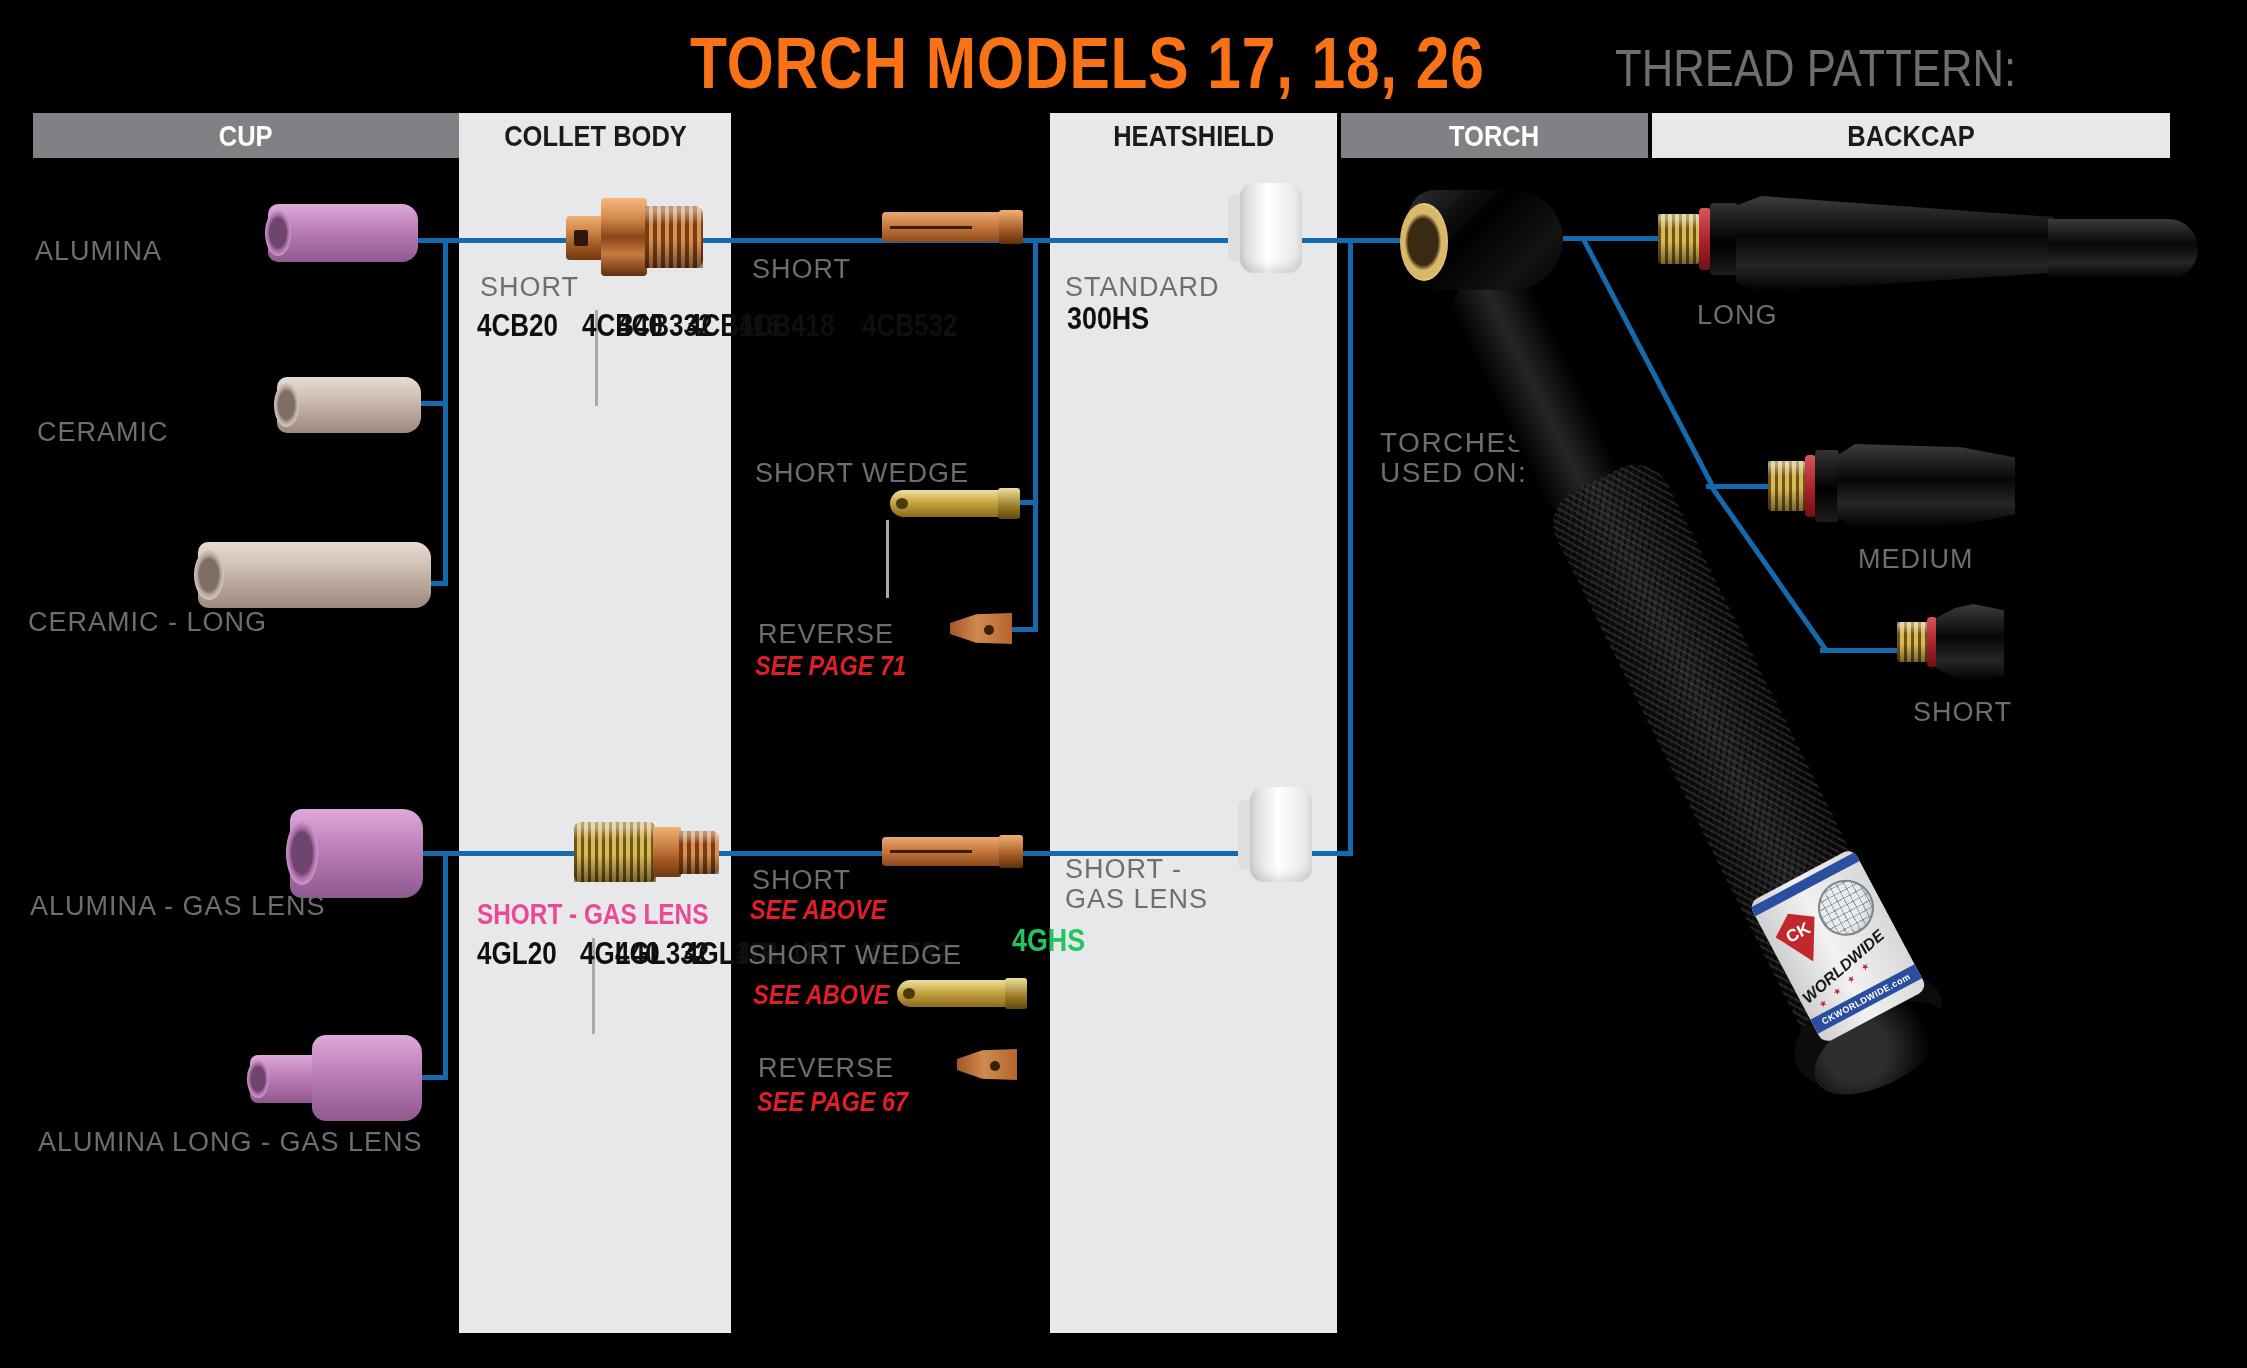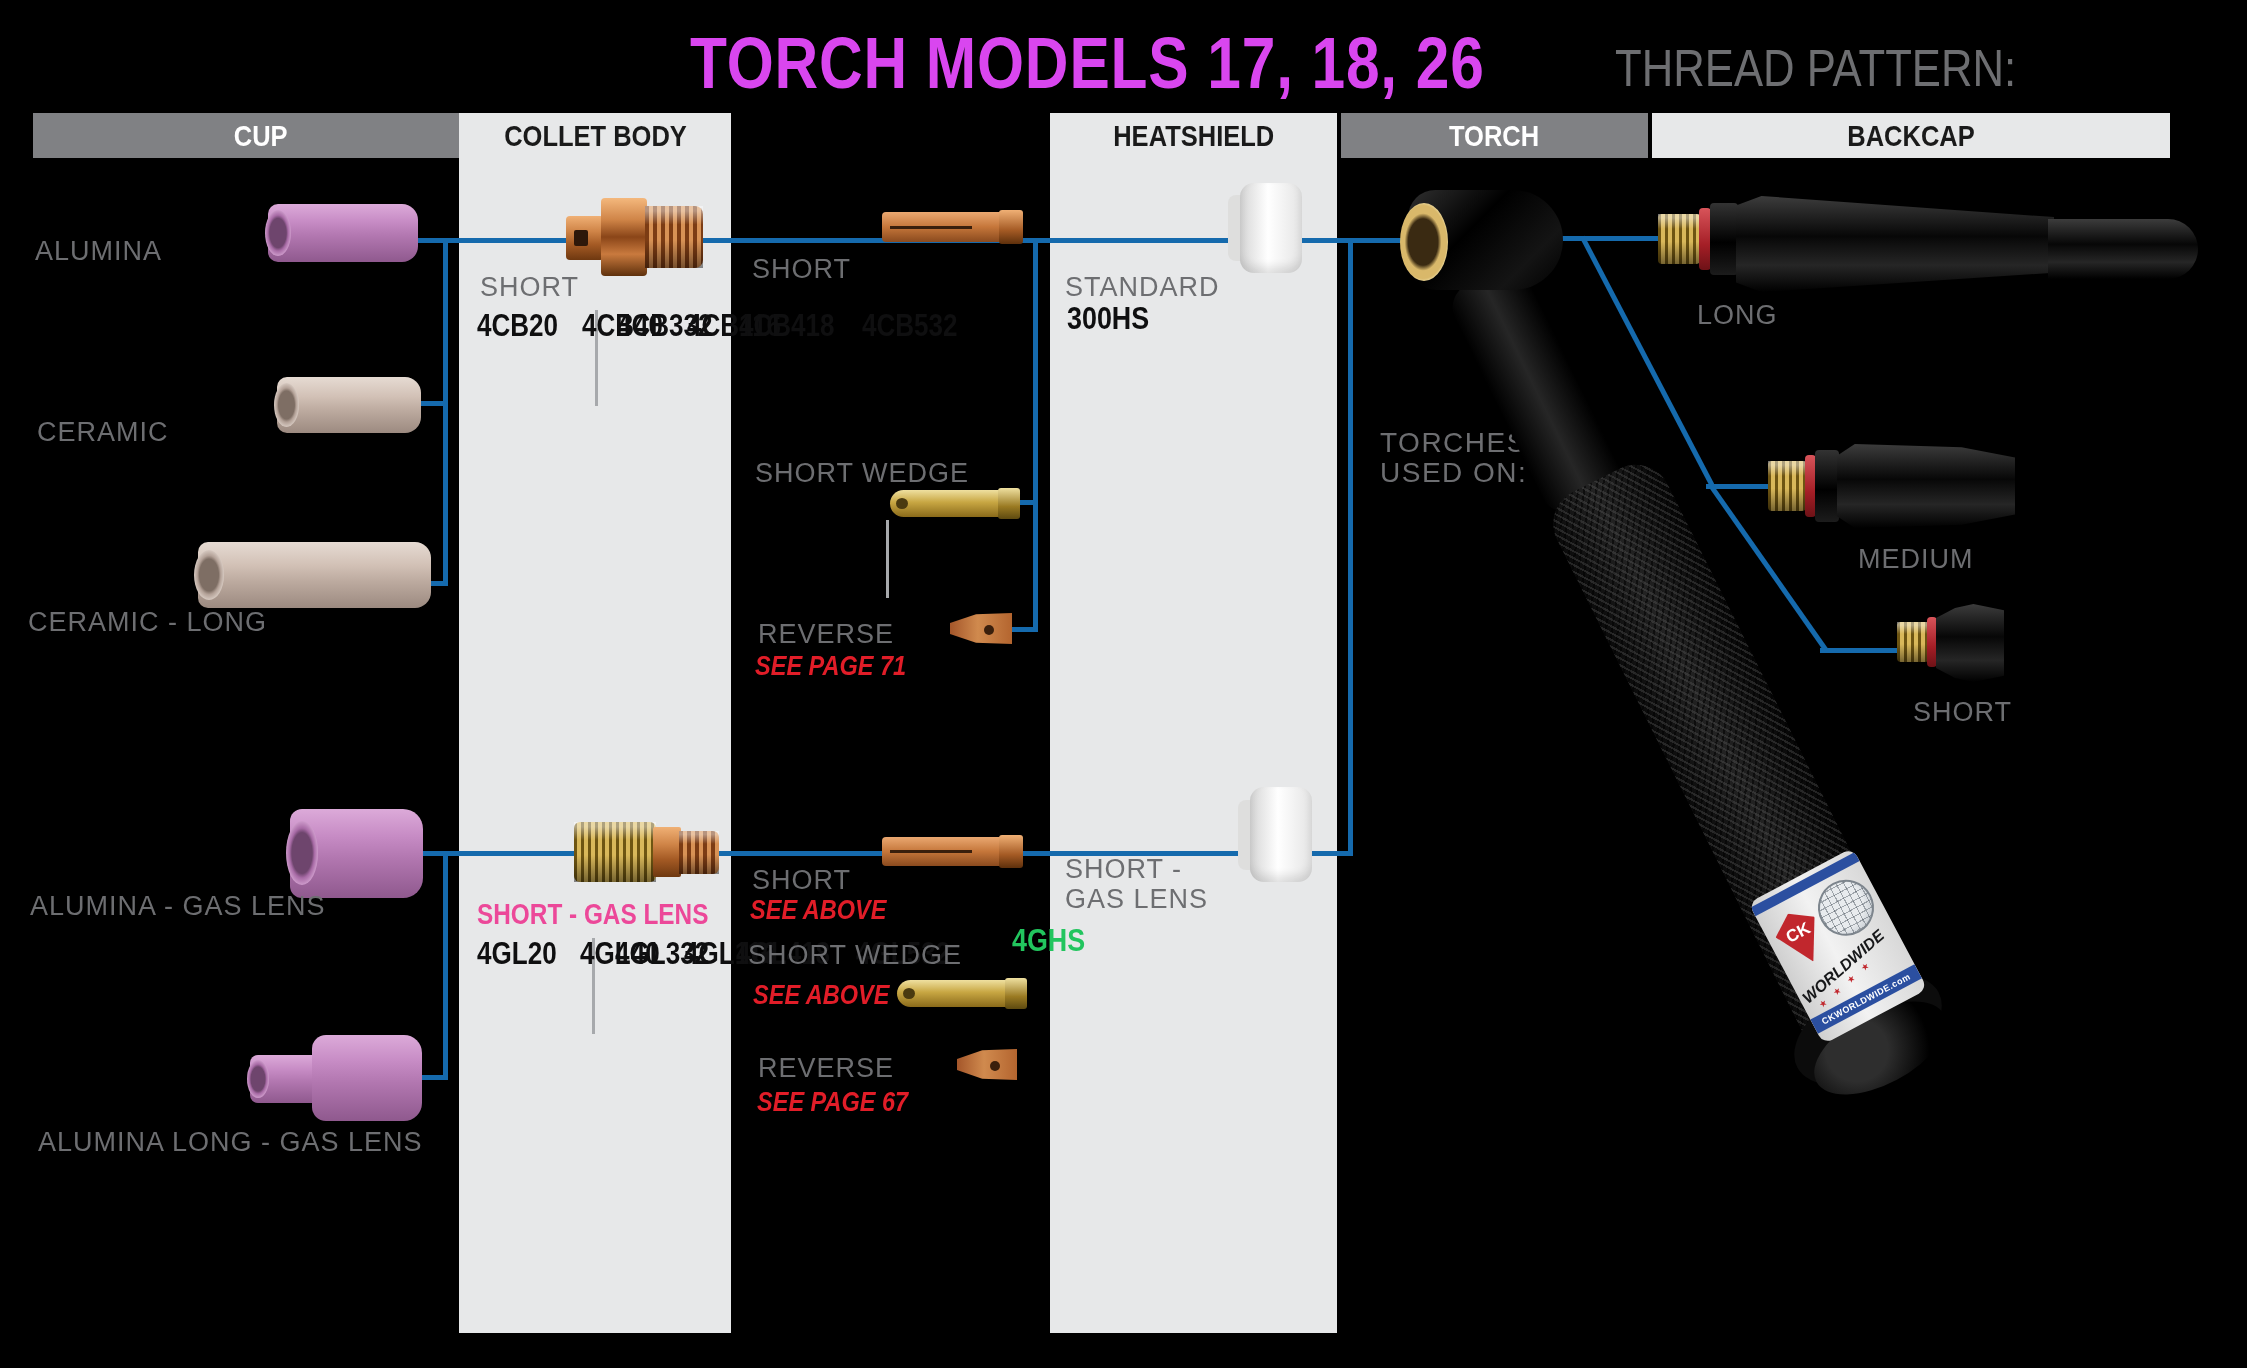--- a/index.html
+++ b/index.html
@@ -81,28 +81,28 @@
   .bkblack{background:linear-gradient(180deg,#3c3c3c 0%,#070707 42%,#262626 72%,#000 100%);}
 </style>
 </head>
 <body>
 
 <div class="canvas">
 
   <div class="band" style="left:459px;width:272px;"></div>
   <div class="band" style="left:1050px;width:287px;"></div>
 
-  <div class="abs" style="left:690px;top:22px;font-size:72px;font-weight:700;color:#d946ef;letter-spacing:1px;">
+  <div class="abs" style="left:690px;top:22px;font-size:72px;font-weight:700;color:#f97316;letter-spacing:1px;">
     <span class="cn">TORCH MODELS 17, 18, 26</span>
   </div>
   <div class="abs" style="left:1615px;top:38px;font-size:52px;font-weight:500;color:#6d6e71;">
     <span class="cn">THREAD PATTERN:</span>
   </div>
 
-  <div class="hdr gray" style="left:33px;width:426px;padding-left:15px;">
+  <div class="hdr gray" style="left:33px;width:426px;">
       <span class="cnc">CUP</span>
     </div>
   <div class="hdr light" style="left:459px;width:272px;">
       <span class="cnc">COLLET BODY</span>
     </div>
   <div class="hdr light" style="left:1050px;width:287px;">
       <span class="cnc">HEATSHIELD</span>
     </div>
   <div class="hdr light" style="left:1652px;width:518px;">
       <span class="cnc">BACKCAP</span>

